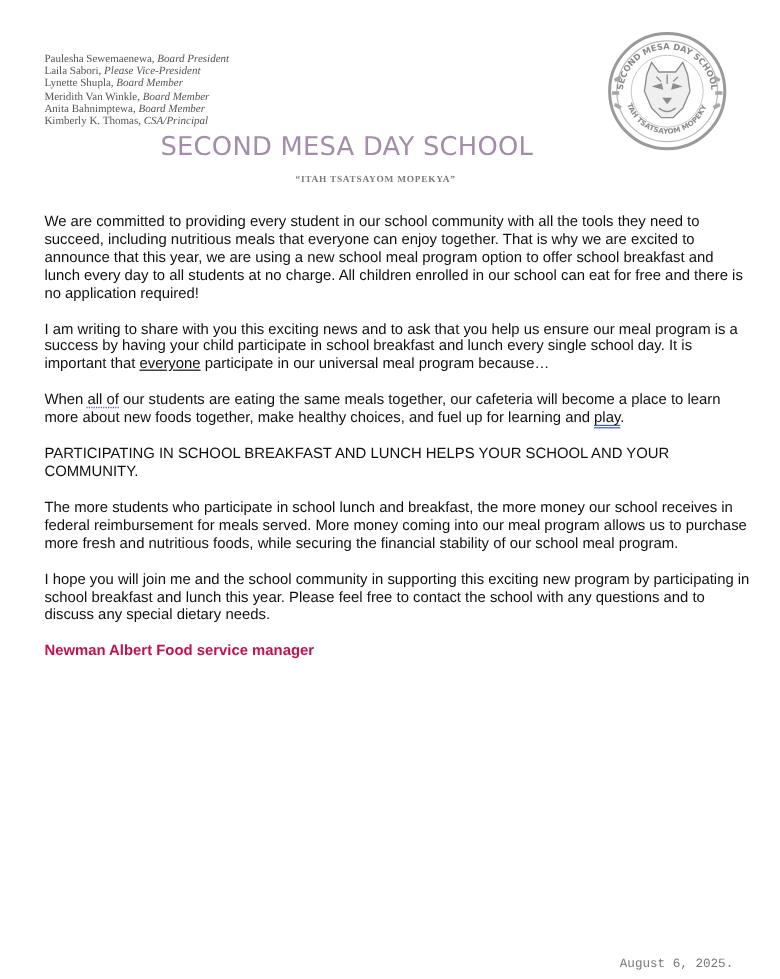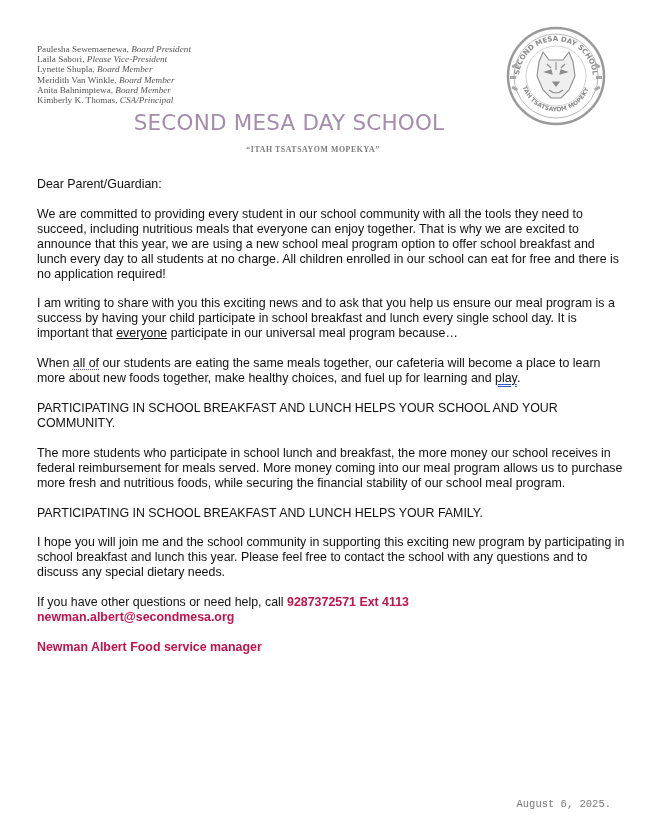--- a/index.html
+++ b/index.html
@@ -62,25 +62,22 @@
       <rect x="93" y="50" width="6" height="3"></rect>
       <rect x="91" y="61" width="6" height="3" transform="rotate(-30 94 62)"></rect>
     </g>
   </svg>
 </div>
 
 <div class="title">SECOND MESA DAY SCHOOL</div>
 <div class="motto">“ITAH TSATSAYOM MOPEKYA”</div>
 
 <div class="body">
-  <p>Dear Parent/Guardian:</p>
   <p>We are committed to providing every student in our school community with all the tools they need to succeed, including nutritious meals that everyone can enjoy together. That is why we are excited to announce that this year, we are using a new school meal program option to offer school breakfast and lunch every day to all students at no charge. All children enrolled in our school can eat for free and there is no application required!</p>
   <p><span>I am writing to share with you this exciting news and to ask that you help us ensure our meal program is a success by having your child participate in school breakfast and lunch every single school day. It is important that </span><span class="u">everyone</span><span> participate in our universal meal program because…</span></p>
   <p><span>When </span><span class="dotted">all of</span><span> our students are eating the same meals together, our cafeteria will become a place to learn more about new foods together, make healthy choices, and fuel up for learning and </span><span class="blue-dbl">play</span><span>.</span></p>
   <p>PARTICIPATING IN SCHOOL BREAKFAST AND LUNCH HELPS YOUR SCHOOL AND YOUR COMMUNITY.</p>
   <p>The more students who participate in school lunch and breakfast, the more money our school receives in federal reimbursement for meals served. More money coming into our meal program allows us to purchase more fresh and nutritious foods, while securing the financial stability of our school meal program.</p>
-  <p>PARTICIPATING IN SCHOOL BREAKFAST AND LUNCH HELPS YOUR FAMILY.</p>
   <p>I hope you will join me and the school community in supporting this exciting new program by participating in school breakfast and lunch this year. Please feel free to contact the school with any questions and to discuss any special dietary needs.</p>
-  <p><span>If you have other questions or need help, call </span><span class="accent">9287372571 Ext 4113</span><br><span class="accent">newman.albert@secondmesa.org</span></p>
   <p class="accent">Newman Albert Food service manager</p>
 </div>
 
 <div class="date">August 6, 2025.</div>
 
 </body></html>

